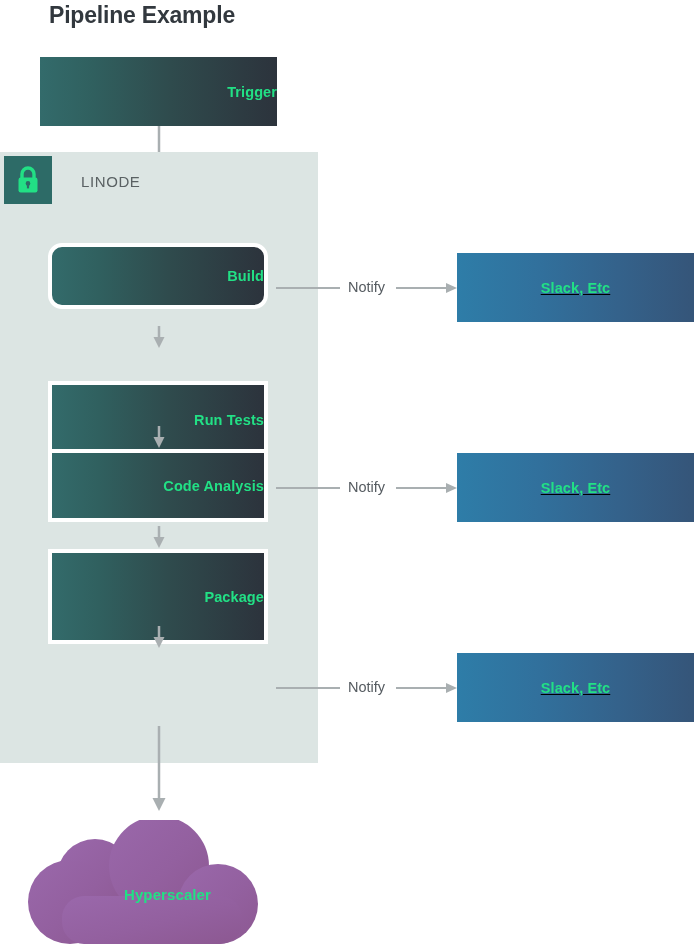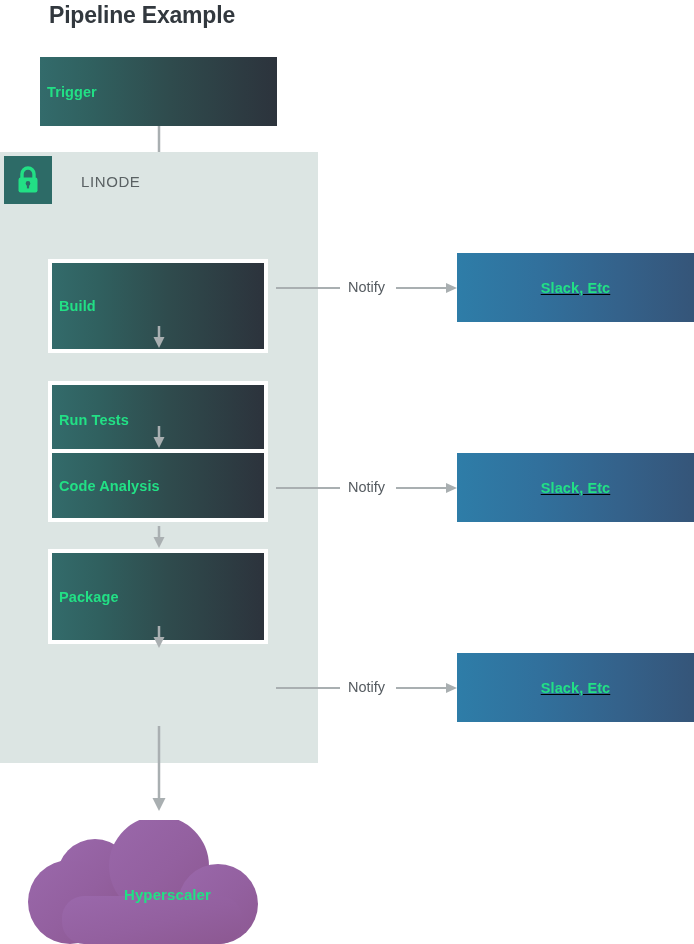--- a/index.html
+++ b/index.html
@@ -62,21 +62,21 @@
     line-height: 20px;
     margin-left: 13px;
   }
 
   
   .stage-box {
     position: absolute;
     background: linear-gradient(90deg, #336b6b 0%, #30605f 22%, #2f4b4d 55%, #2c333c 100%);
     display: flex;
     align-items: center;
-    justify-content: flex-start;
+    justify-content: flex-end;
     box-sizing: border-box;
     padding-left: 7px;
   }
   .stage-box.framed {
     border: 4px solid #ffffff;
   }
   .stage-label {
     font-size: 14.5px;
     font-weight: bold;
     color: #22e085;
@@ -160,21 +160,21 @@
     <svg width="26" height="30" viewBox="0 0 26 30">
       <path d="M7 13 V9 a6 6 0 0 1 12 0 V13" fill="none" stroke="#22e085" stroke-width="3.4"></path>
       <rect x="3.5" y="12.5" width="19" height="15" rx="2.2" fill="#22e085"></rect>
       <circle cx="13" cy="18.4" r="2.3" fill="#2d6b67"></circle>
       <rect x="11.9" y="18.4" width="2.2" height="5" fill="#2d6b67"></rect>
     </svg>
   </div>
 
   <div id="linode-label">LINODE</div>
 
-  <div class="stage-box framed" style="left:48px; top:259px; width:220px; height:94px;">
+  <div class="stage-box framed" style="left:48px; top:243px; width:220px; height:66px;border-radius:14px;">
     <span class="stage-label">Build</span>
   </div>
 
   <svg class="v-connector" style="left:147px; top:326px; height:23px;" viewBox="0 0 24 23">
     <line x1="12" y1="0" x2="12" y2="13" stroke="#a9afb1" stroke-width="2.5"></line>
     <polygon points="12,22 6.5,11 17.5,11" fill="#a9afb1"></polygon>
   </svg>
 
   <svg class="h-connector" style="left:276px; top:277px; width:182px;" viewBox="0 0 182 22">
     <line x1="0" y1="11" x2="64" y2="11" stroke="#a9afb1" stroke-width="2"></line>

